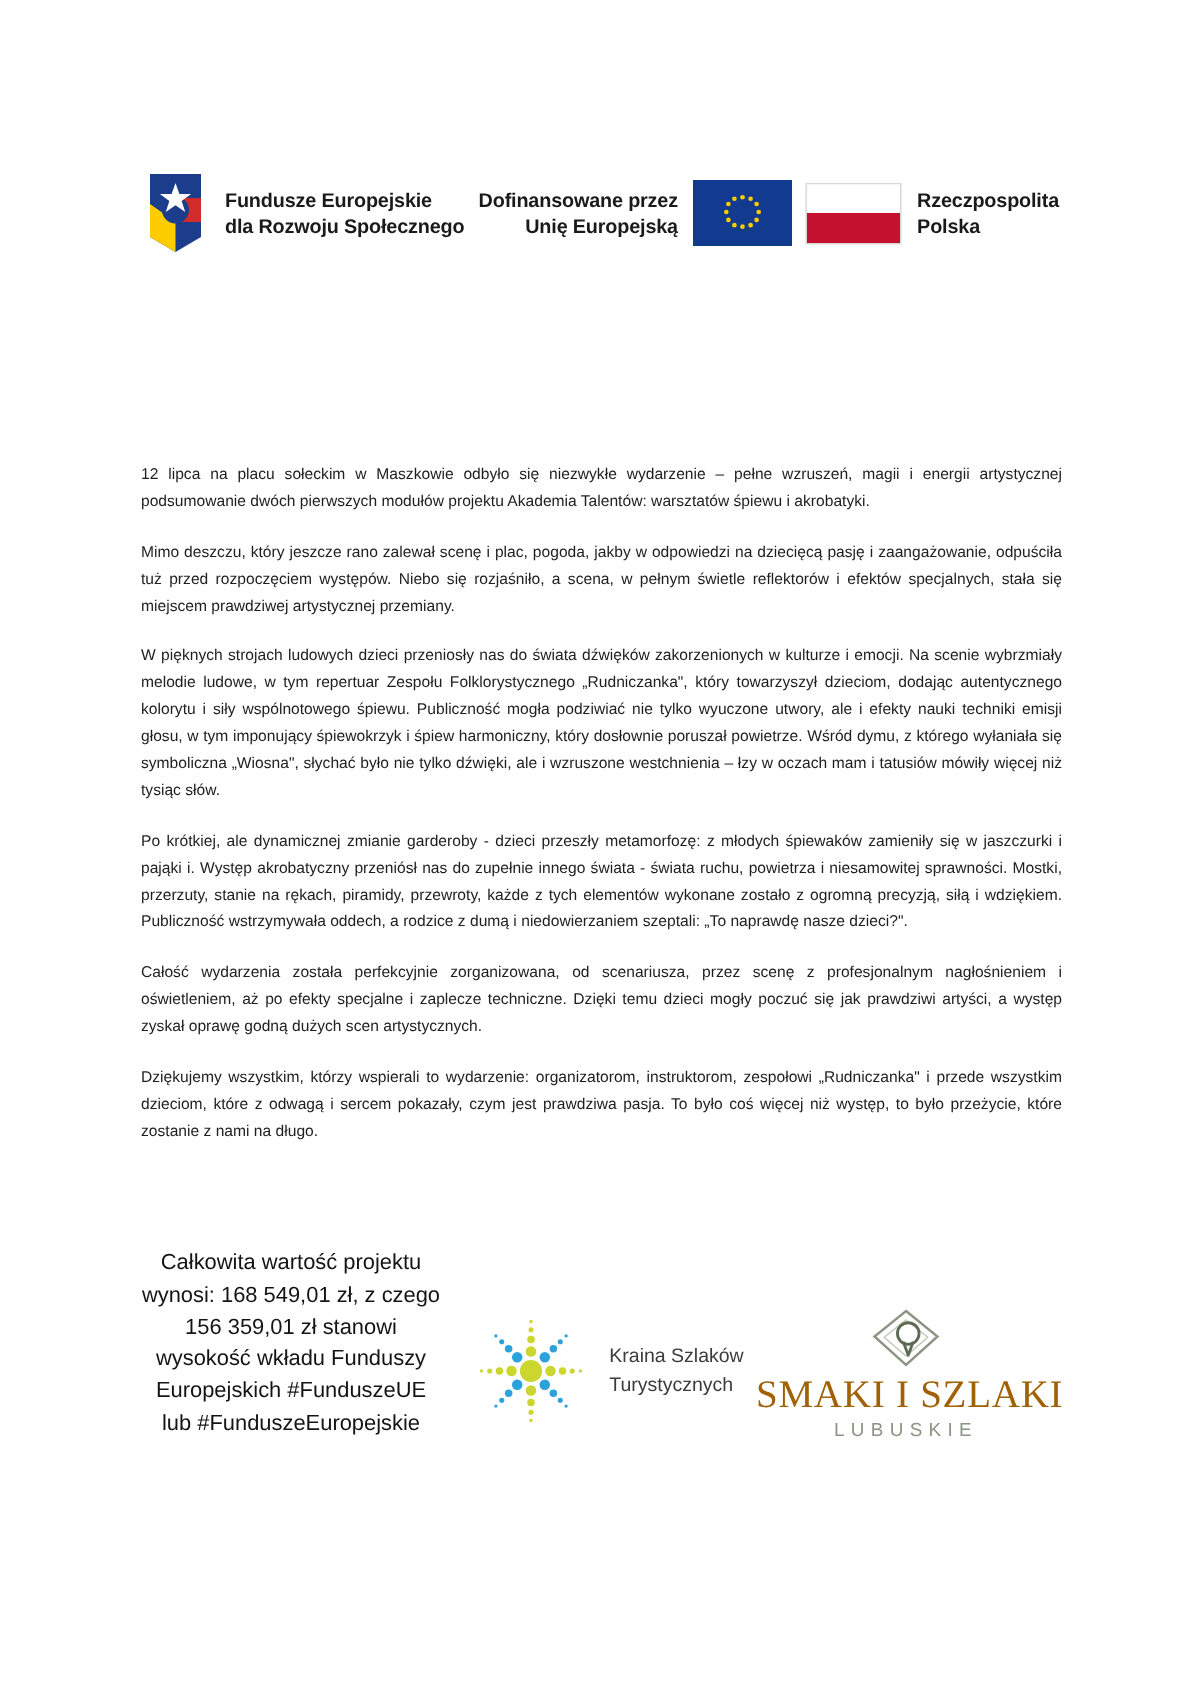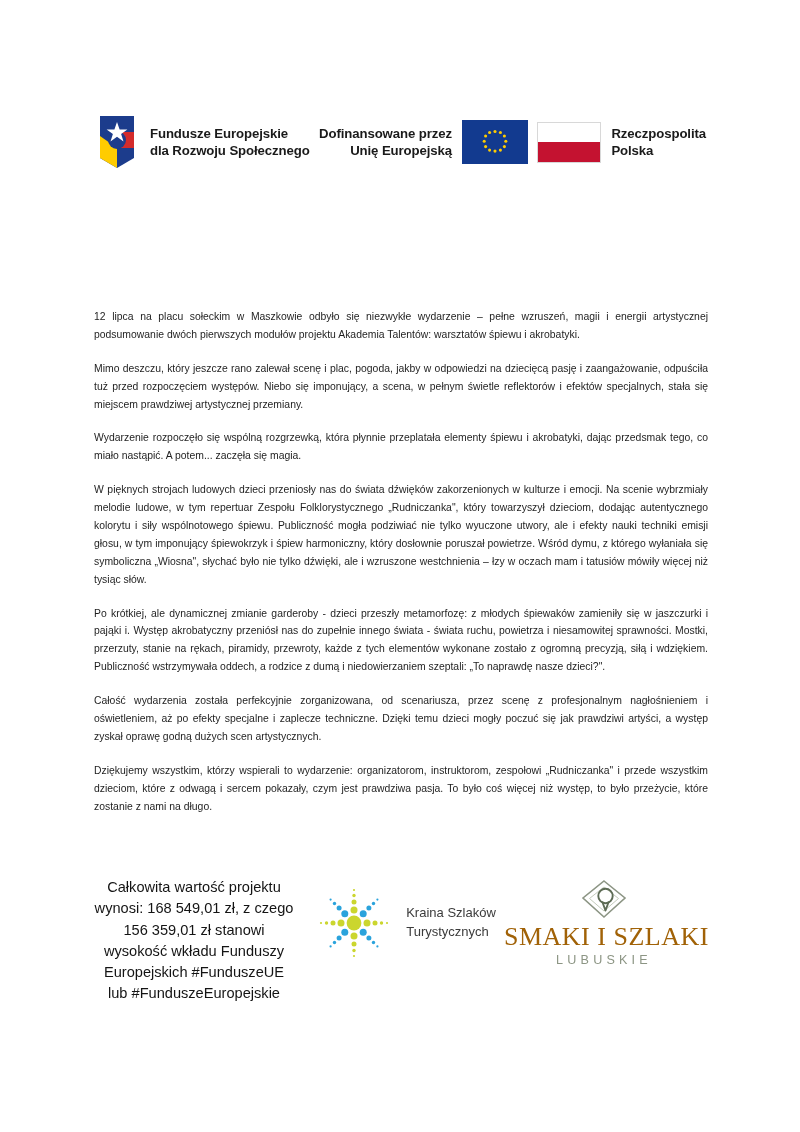--- a/index.html
+++ b/index.html
@@ -135,26 +135,26 @@
     line-height: 1.72;
     color: #1e1e1e;
     text-align: justify;
     letter-spacing: 0.01px;
   }
   .body-copy p.last { margin-bottom: 0; }
 
   
   .footer {
     position: absolute;
-    top: 877px;
+    top: 795px;
     left: 94px;
     width: 614px;
     height: 165px;
     display: flex;
-    align-items: flex-start;
+    align-items: flex-end;
     justify-content: space-between;
   }
 
   .funding-note {
     width: 200px;
     text-align: center;
     font-size: 14.6px;
     line-height: 1.46;
     color: #141414;
     flex: 0 0 auto;
@@ -262,22 +262,21 @@
         <div>Rzeczpospolita</div>
         <div>Polska</div>
       </div>
     </div>
 
   </div>
 
 
   <div class="body-copy">
     <p>12 lipca na placu sołeckim w Maszkowie odbyło się niezwykłe wydarzenie – pełne wzruszeń, magii i energii artystycznej podsumowanie dwóch pierwszych modułów projektu Akademia Talentów: warsztatów śpiewu i akrobatyki.</p>
-    <p>Mimo deszczu, który jeszcze rano zalewał scenę i plac, pogoda, jakby w odpowiedzi na dziecięcą pasję i zaangażowanie, odpuściła tuż przed rozpoczęciem występów. Niebo się imponujący, a scena, w pełnym świetle reflektorów i efektów specjalnych, stała się miejscem prawdziwej artystycznej przemiany.</p>
-    <p>Wydarzenie rozpoczęło się wspólną rozgrzewką, która płynnie przeplatała elementy śpiewu i akrobatyki, dając przedsmak tego, co miało nastąpić. A potem... zaczęła się magia.</p>
+    <p>Mimo deszczu, który jeszcze rano zalewał scenę i plac, pogoda, jakby w odpowiedzi na dziecięcą pasję i zaangażowanie, odpuściła tuż przed rozpoczęciem występów. Niebo się rozjaśniło, a scena, w pełnym świetle reflektorów i efektów specjalnych, stała się miejscem prawdziwej artystycznej przemiany.</p>
     <p>W pięknych strojach ludowych dzieci przeniosły nas do świata dźwięków zakorzenionych w kulturze i emocji. Na scenie wybrzmiały melodie ludowe, w tym repertuar Zespołu Folklorystycznego „Rudniczanka", który towarzyszył dzieciom, dodając autentycznego kolorytu i siły wspólnotowego śpiewu. Publiczność mogła podziwiać nie tylko wyuczone utwory, ale i efekty nauki techniki emisji głosu, w tym imponujący śpiewokrzyk i śpiew harmoniczny, który dosłownie poruszał powietrze. Wśród dymu, z którego wyłaniała się symboliczna „Wiosna", słychać było nie tylko dźwięki, ale i wzruszone westchnienia – łzy w oczach mam i tatusiów mówiły więcej niż tysiąc słów.</p>
     <p>Po krótkiej, ale dynamicznej zmianie garderoby - dzieci przeszły metamorfozę: z młodych śpiewaków zamieniły się w jaszczurki i pająki i. Występ akrobatyczny przeniósł nas do zupełnie innego świata - świata ruchu, powietrza i niesamowitej sprawności. Mostki, przerzuty, stanie na rękach, piramidy, przewroty, każde z tych elementów wykonane zostało z ogromną precyzją, siłą i wdziękiem. Publiczność wstrzymywała oddech, a rodzice z dumą i niedowierzaniem szeptali: „To naprawdę nasze dzieci?".</p>
     <p>Całość wydarzenia została perfekcyjnie zorganizowana, od scenariusza, przez scenę z profesjonalnym nagłośnieniem i oświetleniem, aż po efekty specjalne i zaplecze techniczne. Dzięki temu dzieci mogły poczuć się jak prawdziwi artyści, a występ zyskał oprawę godną dużych scen artystycznych.</p>
     <p class="last">Dziękujemy wszystkim, którzy wspierali to wydarzenie: organizatorom, instruktorom, zespołowi „Rudniczanka" i przede wszystkim dzieciom, które z odwagą i sercem pokazały, czym jest prawdziwa pasja. To było coś więcej niż występ, to było przeżycie, które zostanie z nami na długo.</p>
   </div>
 
   <div class="footer">
 
     <div class="funding-note">Całkowita wartość projektu wynosi: 168 549,01 zł, z czego 156 359,01 zł stanowi wysokość wkładu Funduszy Europejskich #FunduszeUE lub #FunduszeEuropejskie</div>
 

